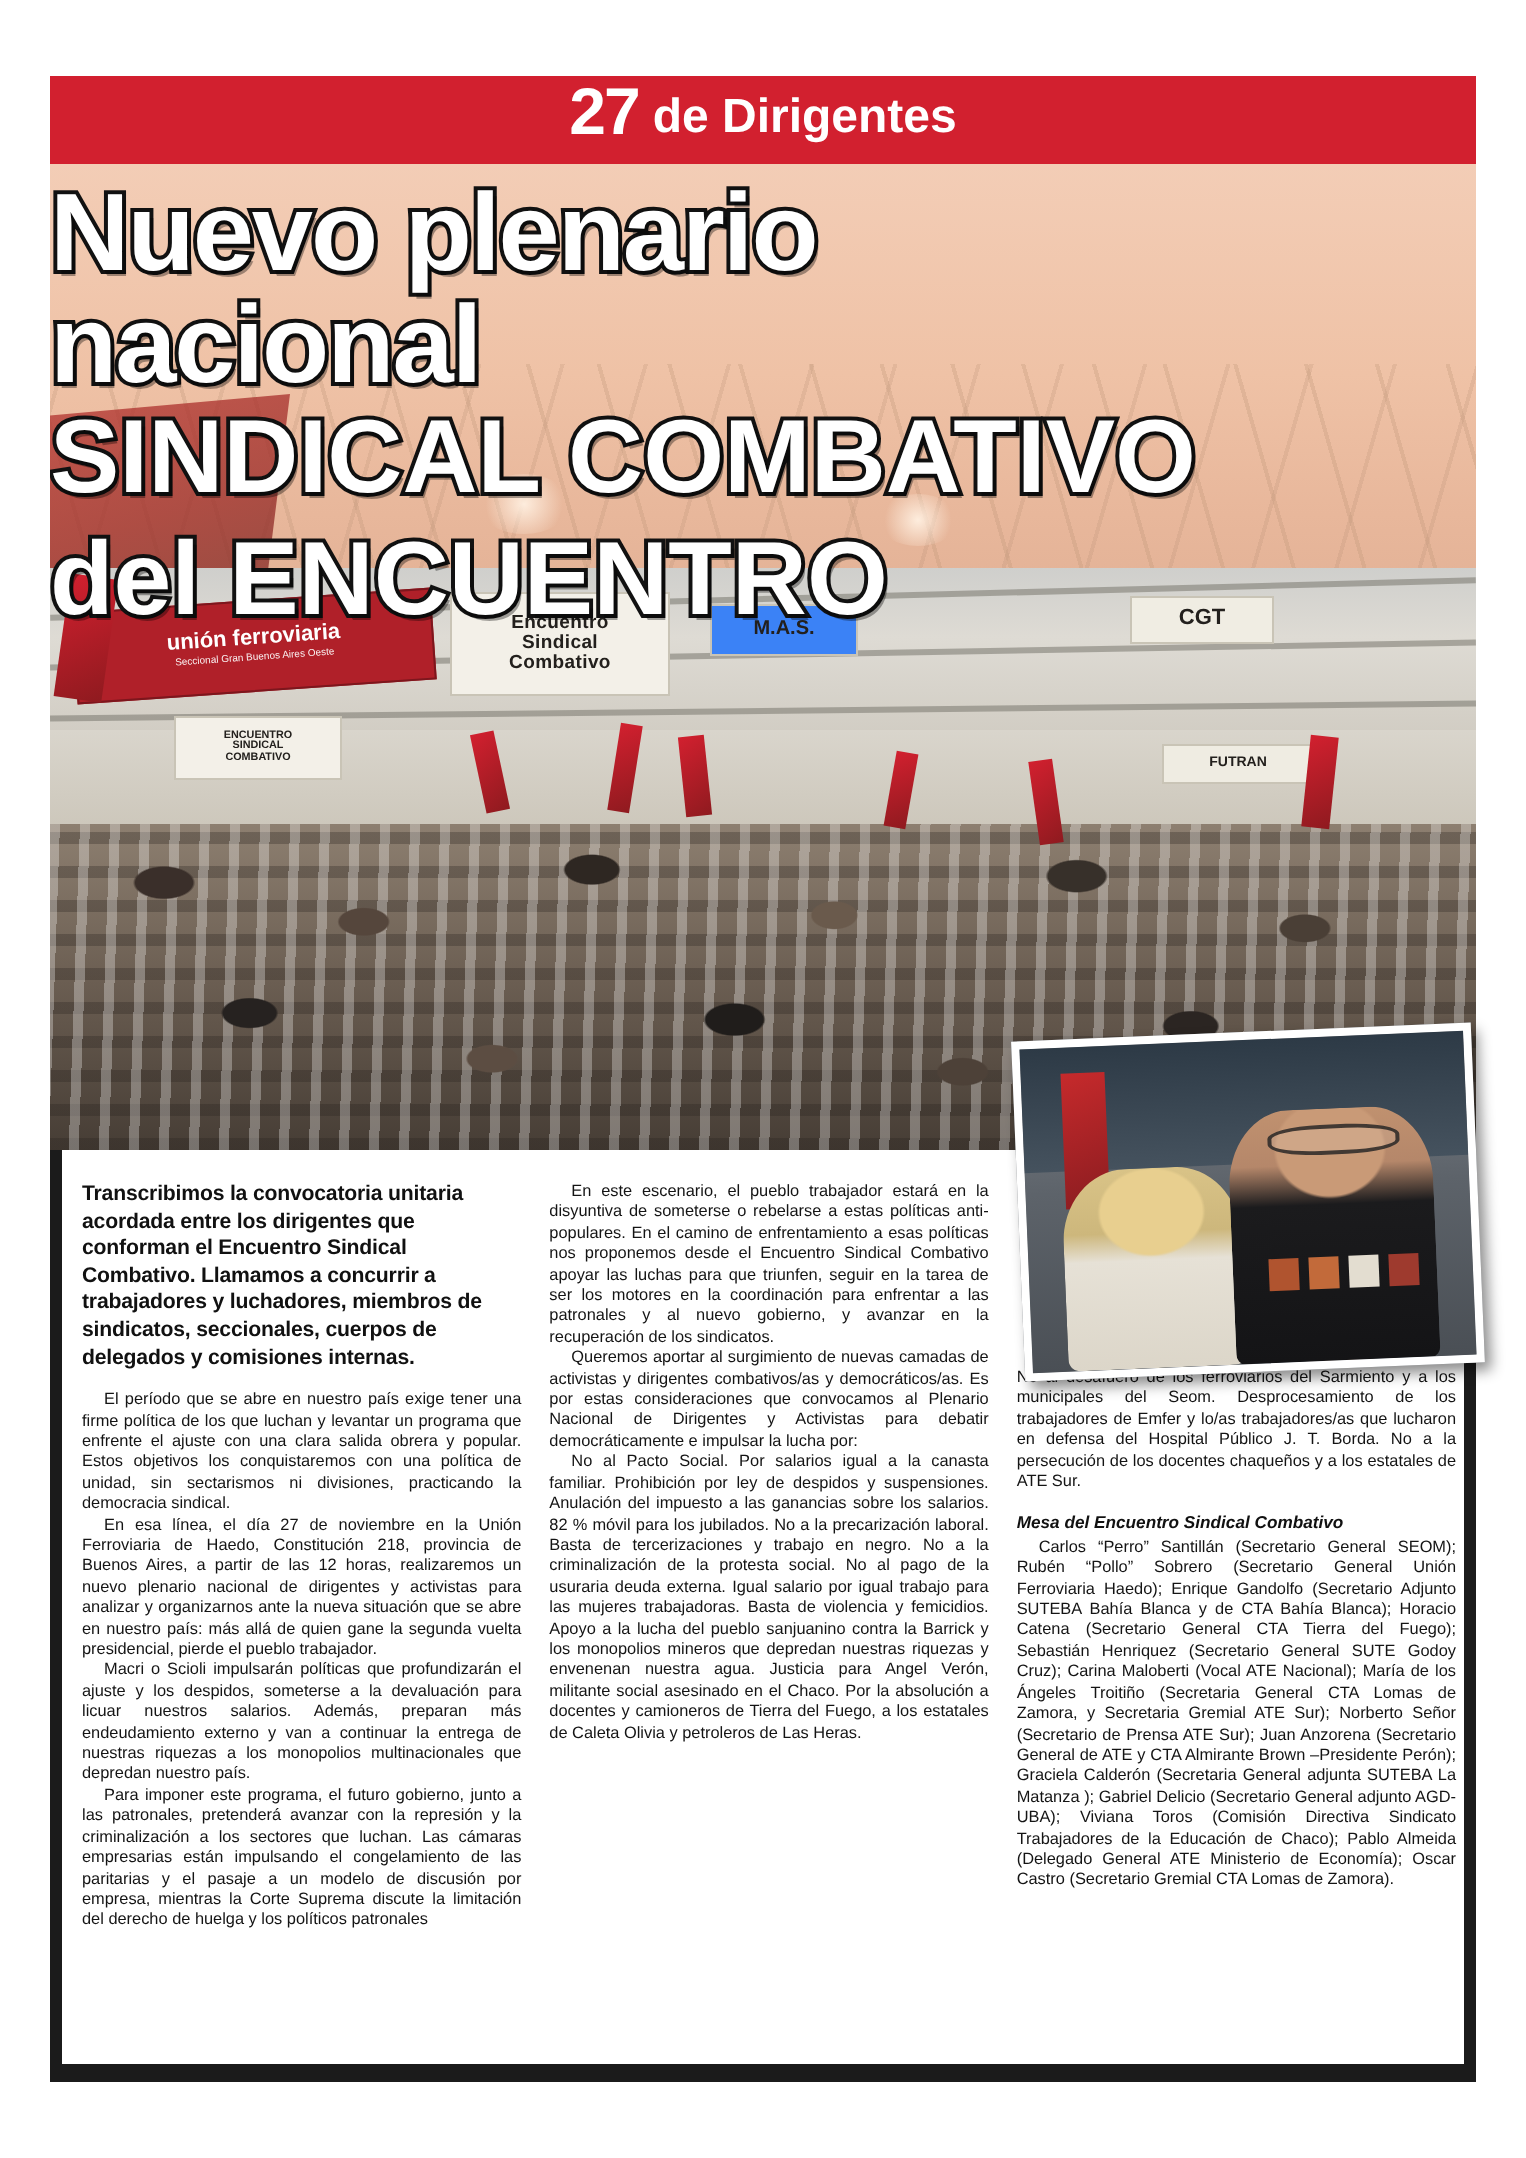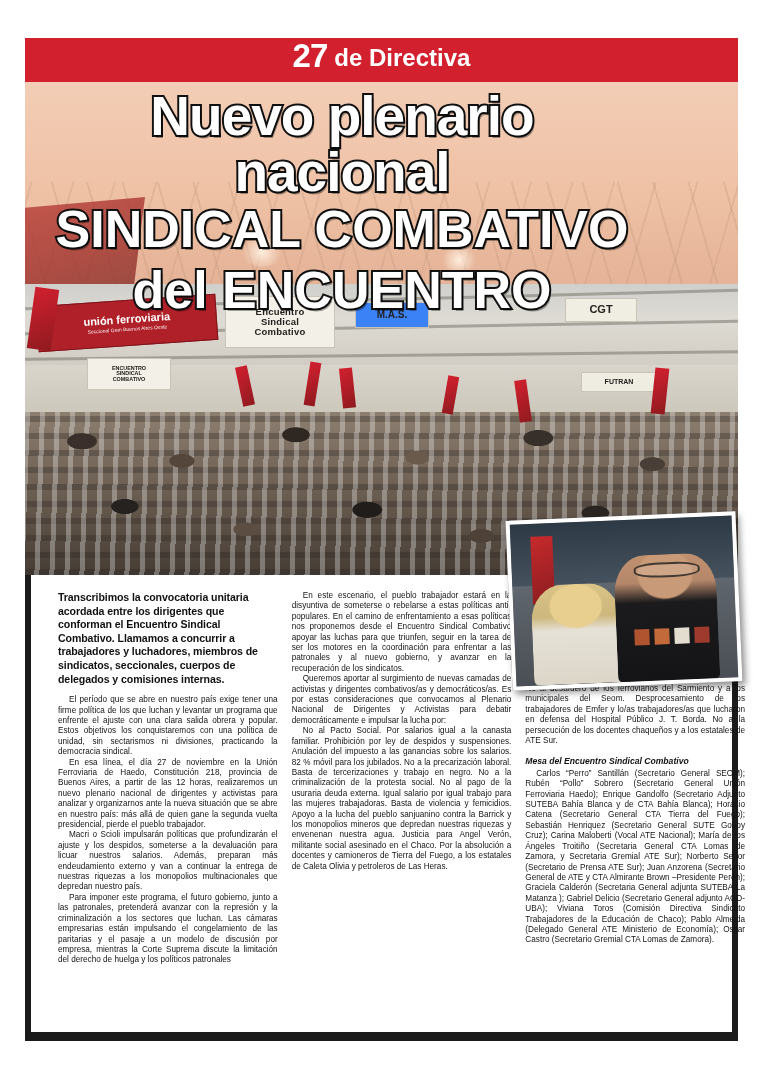--- a/index.html
+++ b/index.html
@@ -24,21 +24,21 @@
       clip-path:polygon(0 8%,100% 0,86% 100%,0 100%);}
 
   
   .datebar{position:absolute;left:0;top:0;width:713px;height:44px;background:#d2202f;}
   .datebar-inner{display:flex;align-items:baseline;justify-content:center;height:44px;gap:7px;}
   .date-num{color:#fff;font-weight:bold;font-size:33px;letter-spacing:-1px;line-height:1;
       font-family:"Liberation Sans",sans-serif;transform:translateY(1px);}
   .date-rest{color:#fff;font-weight:bold;font-size:24px;line-height:1;}
 
   
-  .headline{position:absolute;left:12px;top:50px;width:610px;text-align:center;z-index:4;}
+  .headline{position:absolute;left:0;top:50px;width:610px;text-align:left;z-index:4;}
   .hl{display:block;color:#ffffff;font-weight:bold;font-family:"Liberation Sans",sans-serif;
       -webkit-text-stroke:4px #111;paint-order:stroke fill;
       text-shadow:2px 3px 0 rgba(0,0,0,.35);}
   .hl1{font-size:55px;line-height:1.02;letter-spacing:-1px;}
   .hl2{font-size:52px;line-height:1.18;letter-spacing:0px;}
   .hl3{font-size:52px;line-height:1.15;letter-spacing:0px;}
 
   
   .photo{position:absolute;left:0;top:246px;width:713px;height:291px;overflow:hidden;}
   .ph-roof{position:absolute;left:0;top:0;width:100%;height:34%;
@@ -83,21 +83,21 @@
       background:radial-gradient(ellipse 42% 30% at 50% 16%, #c99a77 0 62%, rgba(0,0,0,0) 66%),
                  linear-gradient(180deg,#c0916f 0%,#b5876a 22%,#1b1b1d 38%,#141416 100%);border-radius:30% 30% 4% 4%;}
   .ins-glass{position:absolute;left:55%;top:27%;width:28%;height:7%;
       border:2px solid rgba(30,30,30,.8);border-radius:40%;background:rgba(255,255,255,.12);}
   .ins-sq{position:absolute;top:68%;width:7%;height:10%;}
 
   
   .article{position:absolute;left:25px;top:575px;width:713px;height:466px;
       background:#fff;border-left:6px solid #1b1b1b;border-right:6px solid #1b1b1b;
       border-bottom:9px solid #1b1b1b;box-sizing:border-box;}
-  .cols{position:absolute;left:27px;top:16px;width:687px;height:436px;display:flex;gap:14px;}
+  .cols{position:absolute;left:10px;top:16px;width:687px;height:436px;display:flex;gap:14px;}
   .col{width:224px;}
   .col p{margin:0;color:#141414;font-size:8.2px;line-height:10.4px;text-align:justify;
       font-family:"Liberation Sans",sans-serif;}
   .col p.indent{text-indent:11px;}
   .lede{font-weight:bold;font-size:10.6px !important;line-height:13.6px !important;
       letter-spacing:-.1px;text-align:left !important;color:#111 !important;}
   .mesa-title{font-style:italic;font-weight:bold;font-size:8.6px !important;
       text-align:right;margin-top:10px !important;margin-bottom:2px !important;color:#111 !important;}
 </style>
 </head>
@@ -111,21 +111,21 @@
       <div class="tb-sky"></div>
       <div class="tb-beams"></div>
       <div class="tb-glow" style="left:30%;top:62%;width:46px;height:30px;"></div>
       <div class="tb-glow" style="left:58%;top:66%;width:40px;height:26px;"></div>
       <div class="tb-left"></div>
     </div>
 
     <div class="datebar">
       <div class="datebar-inner">
         <span class="date-num">27</span>
-        <span class="date-rest">de Directiva</span>
+        <span class="date-rest">de Dirigentes</span>
       </div>
     </div>
 
     <div class="headline">
       <span class="hl hl1">Nuevo plenario nacional</span>
       <span class="hl hl3">SINDICAL COMBATIVO</span>
       <span class="hl hl2">del ENCUENTRO</span>
     </div>
 
     <div class="photo">

